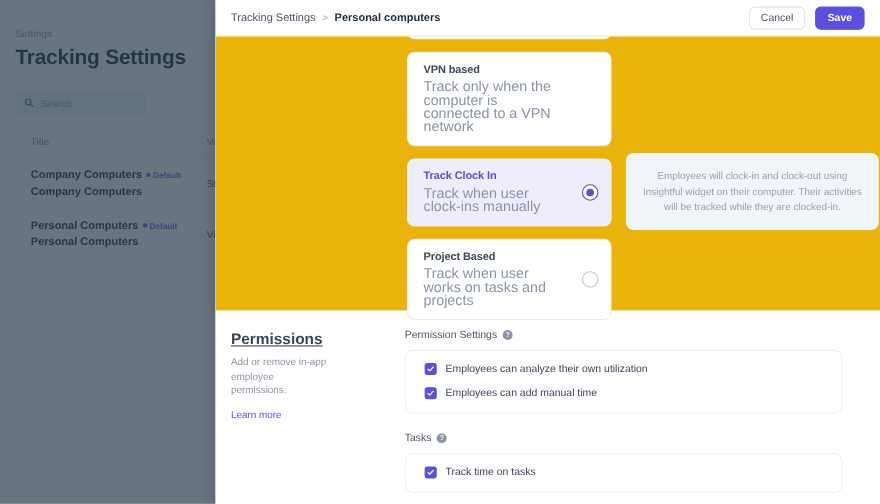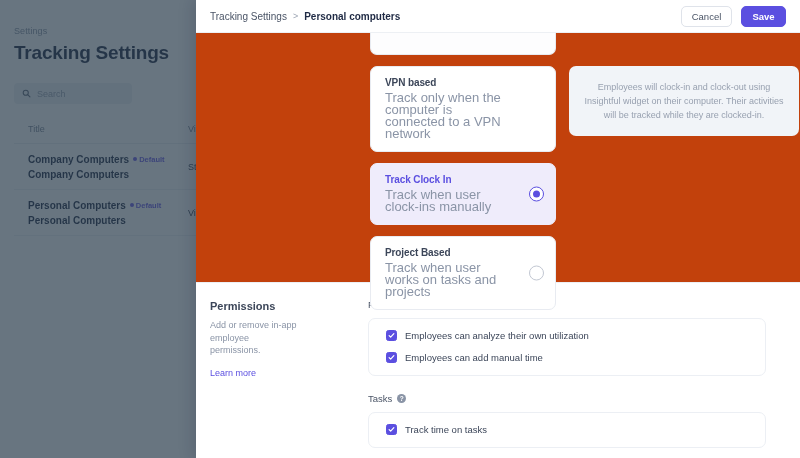--- a/index.html
+++ b/index.html
@@ -81,22 +81,22 @@
     cursor: pointer; user-select: none;
   }
   .btn-cancel { width: 51px; background: #fff; border: 1px solid #dfe3ea; color: #4a5466; }
   .btn-save { width: 45px; background: #5b4fe0; border: 1px solid #5b4fe0; color: #fff; font-weight: 600; }
 
   #modal-body { flex: 1 1 auto; position: relative; overflow: hidden; background: #ffffff; }
 
   
   #chooser {
     position: relative; height: 249px;
-    display: flex; align-items: flex-start;
-    background: #c2410c;
+    display: flex; align-items: center;
+    background: #eab308;
   }
   .chooser-left { width: 172px; flex: 0 0 172px; }
   .chooser-mid { width: 190px; flex: 0 0 190px; padding-top: 0; }
   .chooser-right { flex: 1 1 auto; padding: 33px 1px 0 11px; }
 
   .opt-stub {
     height: 22px; margin: 0 2px 11px 2px;
     border: 1px solid #e8ebf1; border-bottom-color: #e8ebf1;
     border-radius: 0 0 7px 7px; border-top: none;
     background: #fdfdfe;
@@ -132,21 +132,21 @@
     text-align: center;
   }
 
   .divider { height: 1px; background: #eceff4; margin: 0; }
 
   
   #lower { display: flex; align-items: flex-start; padding: 16px 0 0 0; background:#fff; }
   .lower-left { width: 172px; flex: 0 0 172px; padding-left: 14px; padding-top: 1px; }
   .lower-right { flex: 1 1 auto; padding-right: 34px; }
 
-  .sec-title { font-size: 11px; font-weight: 700; color: #3c4659; }
+  .sec-title { font-size: 14px; font-weight: 700; color: #3c4659; text-decoration: underline; }
   .sec-desc { font-size: 9px; line-height: 12.5px; color: #8a94a6; margin-top: 7px; max-width: 92px; }
   .sec-link { font-size: 9px; color: #5b4fe0; margin-top: 11px; display: inline-block; cursor: pointer; }
 
   .grp-label { font-size: 9.5px; color: #4a5466; display: flex; align-items: center; gap: 5px; }
   .help {
     width: 9px; height: 9px; border-radius: 50%; background: #8a94a6; color: #fff;
     font-size: 6.5px; font-weight: 700; display: inline-flex;
     align-items: center; justify-content: center; cursor: pointer;
   }
   .grp-box {

